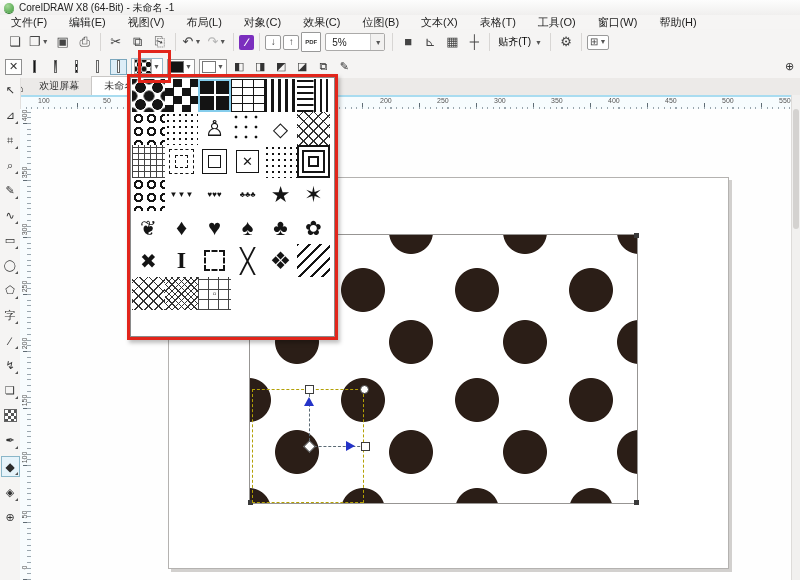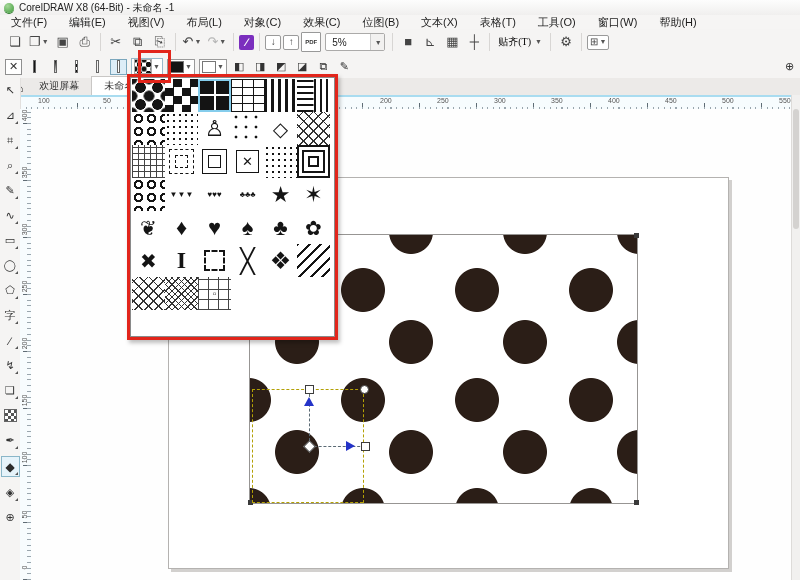--- a/index.html
+++ b/index.html
@@ -24,21 +24,21 @@
           font-size:13px;line-height:18px;color:#444;display:flex;align-items:center;justify-content:center;padding:0 2px;}
   .tb-sep{width:1px;height:18px;background:#d8d6d4;margin:0 4px;flex:0 0 auto;}
   .dd{font-size:7px;color:#555;margin-left:1px;}
   .boxed{border:1px solid #9a9a9a;border-radius:2px;background:#fff;font-size:10px;min-width:16px;height:15px;}
   .purple{background:var(--purple);color:#fff;border-radius:2px;width:15px;height:15px;min-width:15px;font-weight:bold;font-size:11px;}
   .pdf-icon{font-size:6px;font-weight:bold;letter-spacing:0;color:#333;border:1px solid #999;background:#fff;padding:2px 1px;border-radius:1px;}
   .disabled{color:#b5b5b5;}
   .tb-combo{display:flex;align-items:center;border:1px solid #abaaa9;background:#fff;height:16px;margin:0 3px;border-radius:2px;}
   .tb-combo .val{font-size:10px;padding:0 8px 0 6px;min-width:30px;}
   .tb-combo .arrowbox{width:13px;height:100%;border-left:1px solid #ccc;display:flex;align-items:center;justify-content:center;background:#f2f1f0;}
-  .tb-snap{display:flex;align-items:center;gap:3px;border:0;background:transparent;font-size:10px;height:18px;padding:0 4px;font-family:Liberation Serif, serif;}
+  .tb-snap{display:flex;align-items:center;gap:3px;border:0;background:transparent;font-size:10px;height:18px;padding:0 4px;}
   
   .pb-ic{width:17px;height:16px;border:1px solid transparent;display:flex;align-items:center;justify-content:center;
          margin:0 2px;font-size:11px;color:#333;background:transparent;position:relative;}
   .pb-frame{border:1px solid #8f8f8f;background:#fff;}
   .sw-black{width:11px;height:11px;background:#141414;border:1px solid #666;}
   .sw-grad{width:11px;height:11px;border:1px solid #666;background:linear-gradient(135deg,#111,#eee);}
   .sw-fine{width:11px;height:11px;border:1px solid #666;background:conic-gradient(#111 0 90deg,#fff 90deg 180deg,#111 180deg 270deg,#fff 270deg);background-size:6px 6px;}
   .sw-noise{width:11px;height:11px;border:1px solid #666;background-image:radial-gradient(circle,#111 .7px,transparent 1px);background-size:3px 3px;}
   .sw-two{width:11px;height:11px;border:1px solid #666;background:linear-gradient(90deg,#141414 0 50%,#fff 50%);}
   .pressed{border:1px solid #7ba7bd;background:#ddedf7;}

